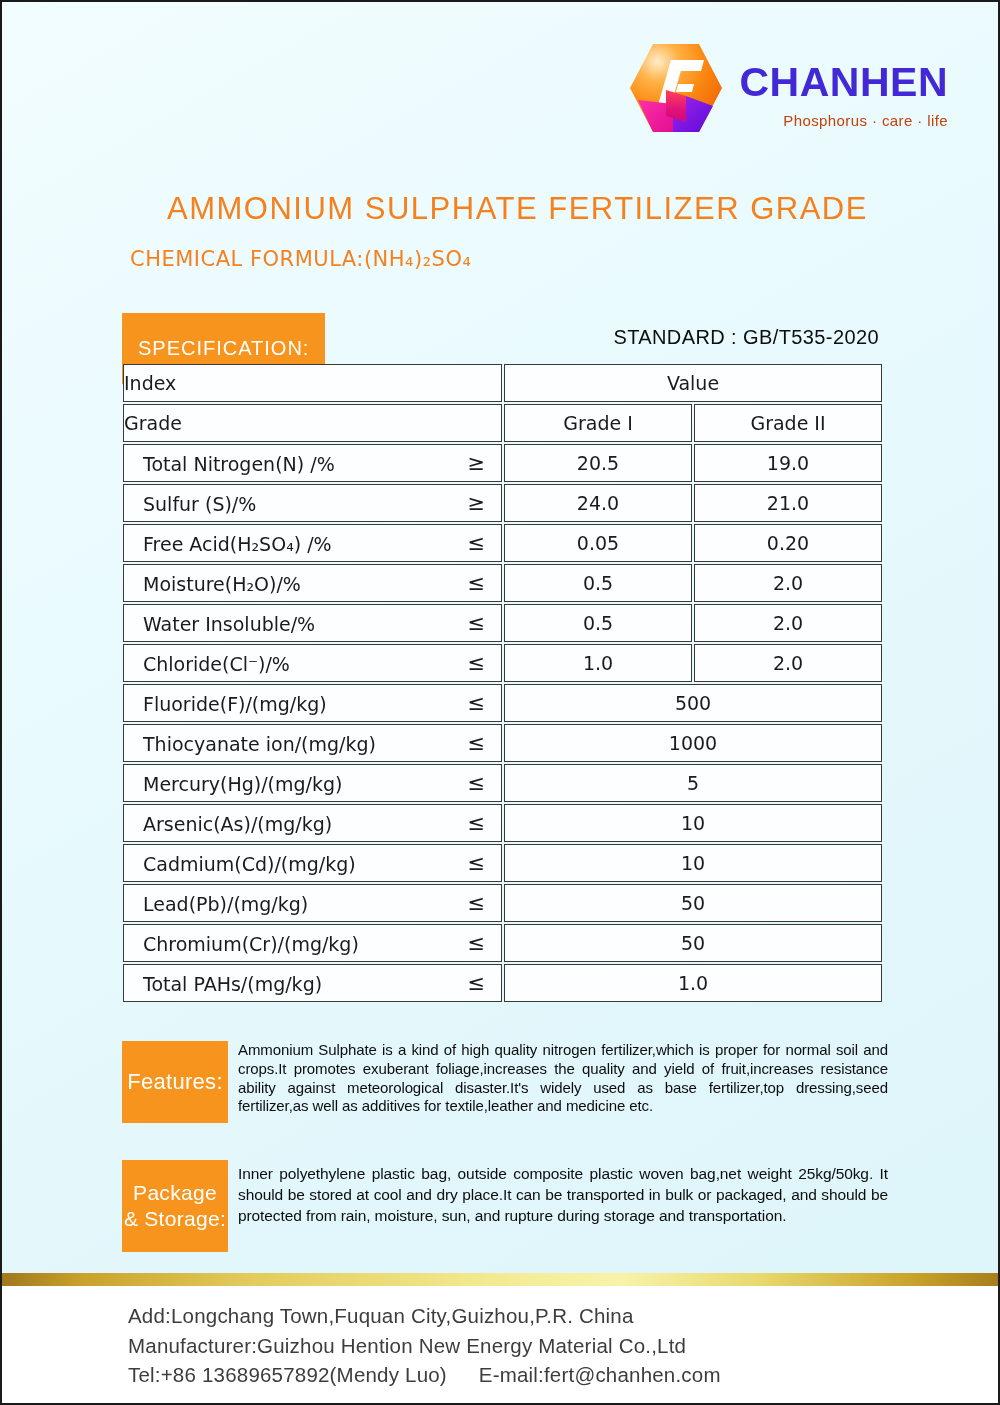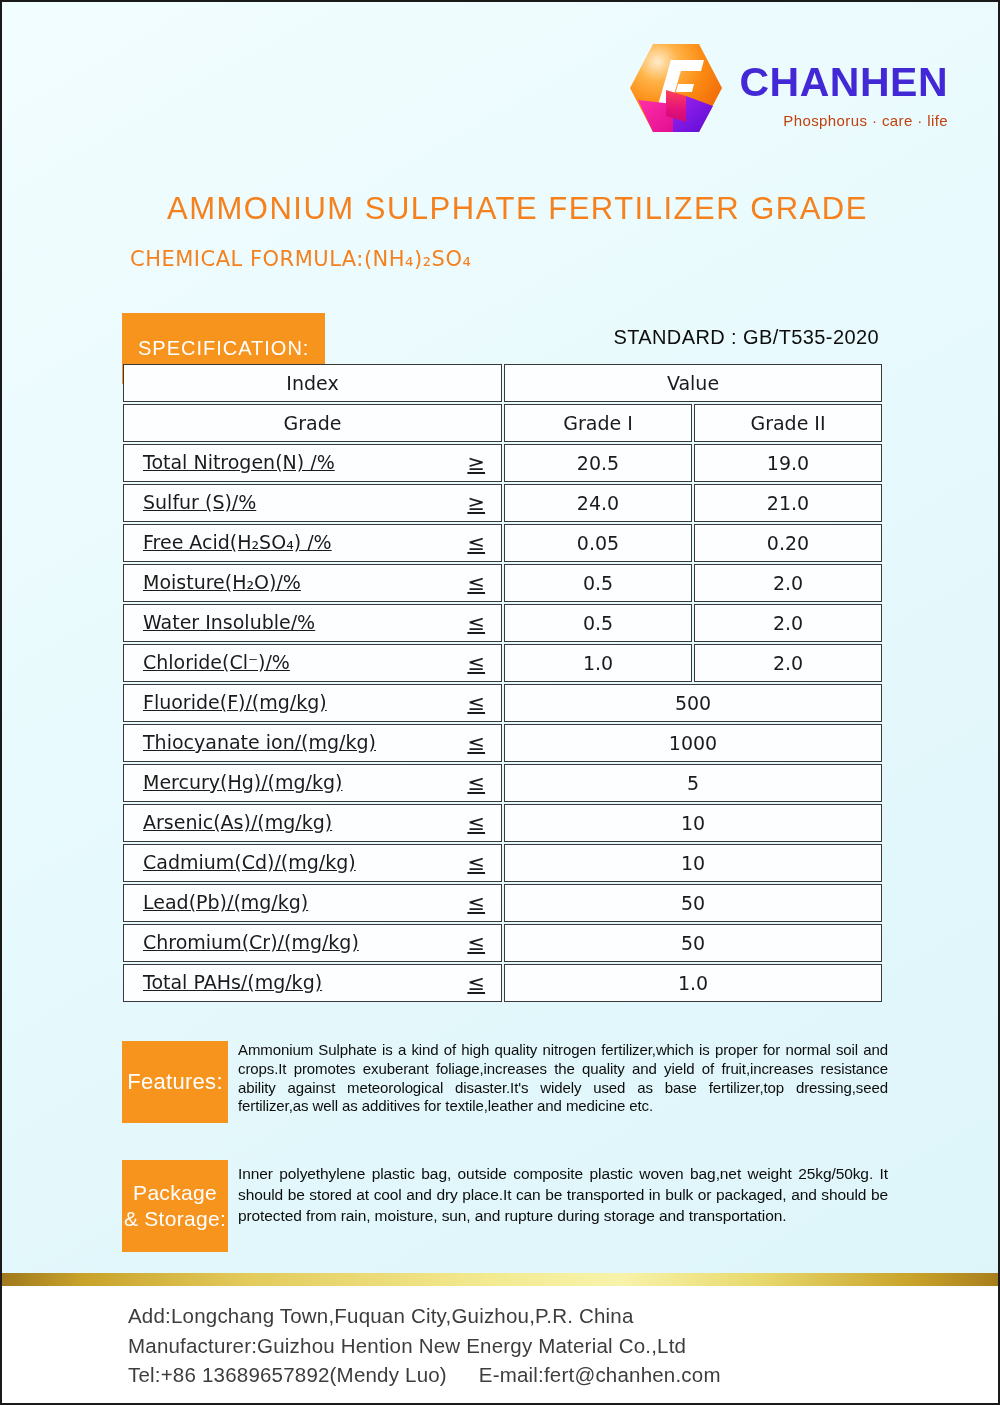--- a/index.html
+++ b/index.html
@@ -28,23 +28,23 @@
   table.spec{
     position:absolute;left:119px;top:360px;width:763px;
     border-collapse:separate;border-spacing:2px;table-layout:fixed;
     font-family:"DejaVu Sans","Liberation Sans",sans-serif;font-size:19px;color:#1b1b1b;
   }
   table.spec td,table.spec th{
     background:#fcfeff;border:1px solid #3a3a3a;height:36px;
     font-weight:400;padding:0;overflow:hidden;white-space:nowrap;
   }
   td.c,th.c{text-align:center;}
-  .lbl-wrap{display:flex;justify-content:space-between;align-items:flex-start;padding:0 16px 0 19px;text-decoration:underline;}
+  .lbl-wrap{display:flex;justify-content:space-between;align-items:flex-end;padding:0 16px 0 19px;}
   .lbl-wrap .sym{font-size:21px;}
-  th.idx{text-align:center;padding-left:19px;}
+  th.idx{text-align:left;padding-left:19px;}
   
   .badge{position:absolute;left:120px;width:106px;background:#f7941e;color:#fff;
          display:flex;flex-direction:column;justify-content:center;
          font-size:22px;letter-spacing:.3px;text-align:center;line-height:1.25;}
   .feat-badge{top:1039px;height:82px;}
   .pkg-badge{top:1158px;height:92px;font-size:21px;}
   .para{position:absolute;left:236px;width:650px;text-align:justify;color:#0d0d0d;}
   .feat-text{top:1039px;font-size:15px;line-height:18.8px;letter-spacing:-.1px;}
   .pkg-text{top:1161px;font-size:15.5px;line-height:21px;letter-spacing:-.1px;}
   

